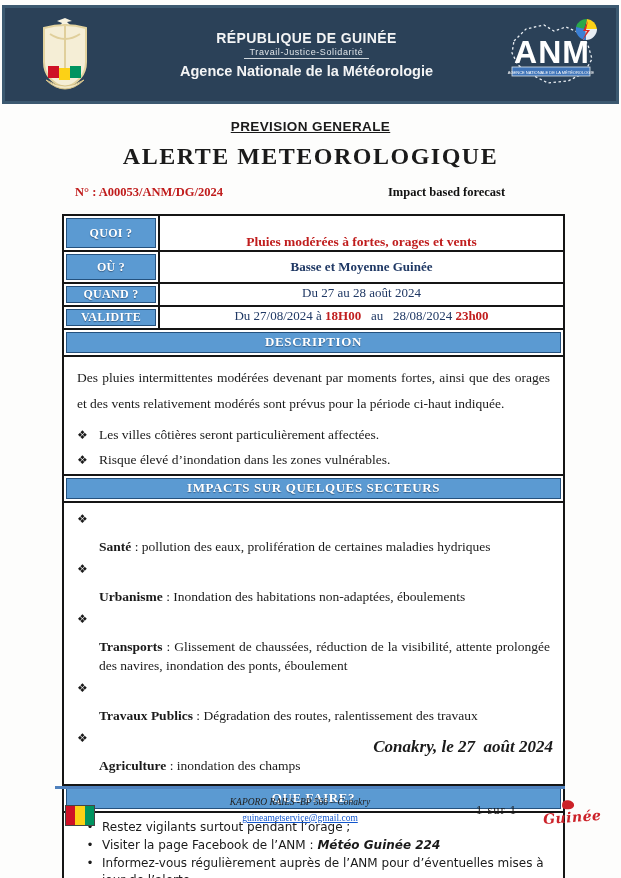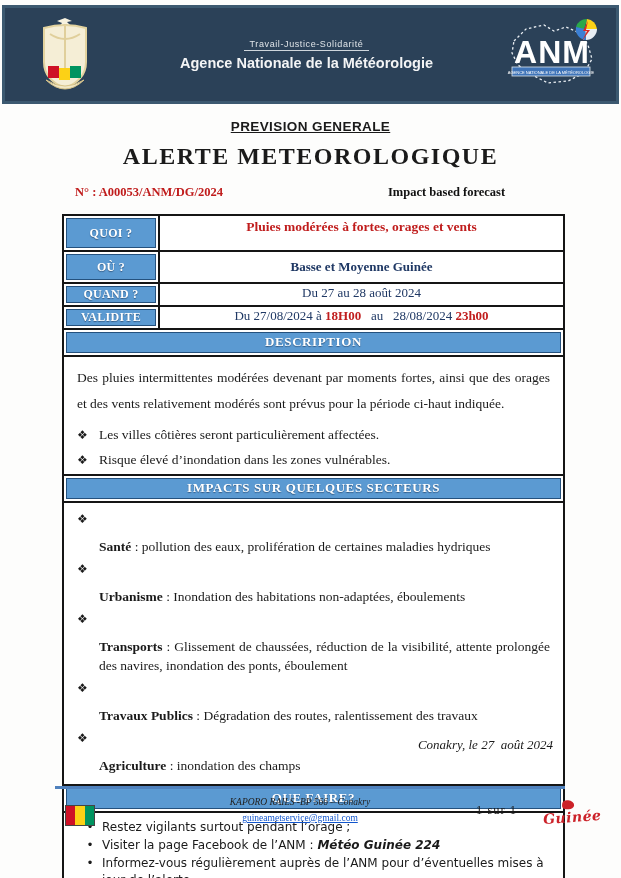--- a/index.html
+++ b/index.html
@@ -55,21 +55,21 @@
     width:96px; border-right:2px solid #151515; padding:2px; background:#fff;
     display:flex; align-items:stretch;
   }
   .label-inner {
     flex:1; background:#5b9ad2; border:1px solid #24517e;
     color:#fff; font-weight:bold; font-size:12px; letter-spacing:.3px;
     display:flex; align-items:center; justify-content:center;
     text-shadow:0 1px 1px rgba(20,40,70,.55);
   }
   .t-value { flex:1; text-align:center; font-size:13px; }
-  .v-quoi { padding-top:3px; height:34px; color:#c01d1d; font-weight:bold; font-size:13.5px; }
+  .v-quoi { padding-top:18px; height:34px; color:#c01d1d; font-weight:bold; font-size:13.5px; }
   .v-ou { height:30px; color:#1f3864; font-weight:bold; display:flex; align-items:center; justify-content:center; }
   .v-quand { height:17px; color:#1f3864; line-height:17px; }
   .v-validite { height:17px; color:#1f3864; line-height:17px; white-space:pre-wrap;text-align:center; }
   .time-red { color:#c01d1d; font-weight:bold; }
 
   .band { padding:2px; background:#fff; border-bottom:2px solid #151515; }
   .band-inner {
     background:#5b9ad2; border:1px solid #24517e; color:#fff;
     font-weight:bold; font-size:13px; letter-spacing:.6px; text-align:center;
     padding:1px 0 2px; text-shadow:0 1px 1px rgba(20,40,70,.55);
@@ -86,21 +86,21 @@
   .impact-text.justify { text-align:justify; }
 
   .actions-body { padding:6px 12px 8px 14px; font-family:"DejaVu Sans", sans-serif; font-size:12px; }
   .action-item { display:flex; line-height:1.42; margin-bottom:1px; }
   .a-bullet { width:24px; flex:none; text-align:center; font-size:12px; }
   .action-bold { font-weight:bold; font-style:italic; }
 
   
   .dateline {
     position:absolute; top:737px; right:68px;
-    font-size:13px; font-weight:normal; font-style:italic; white-space:pre;
+    font-size:17px; font-weight:bold; font-style:italic; white-space:pre;
   }
   .footer-rule { position:absolute; top:786px; left:55px; width:510px; height:3px; background:#4f81bd; }
   .footer { position:absolute; top:795px; left:0; width:621px; height:60px; }
   .flag { position:absolute; left:65px; top:10px; width:30px; height:21px; border:1px solid #444; display:flex; }
   .flag div { flex:1; }
   .flag-red { background:#ce1126; } .flag-yellow { background:#fcd116; } .flag-green { background:#009460; }
   .footer-center { position:absolute; left:160px; top:2px; width:280px; text-align:center; }
   .footer-address { font-size:9.5px; font-style:italic; color:#222; }
   .footer-email { font-size:9.5px; color:#1155cc; text-decoration:underline; display:inline-block; margin-top:3px; }
   .page-count { position:absolute; left:476px; top:8px; font-size:12.5px; letter-spacing:1px; }
@@ -122,20 +122,21 @@
       <path d="M10 14 Q31 8 52 14 L52 48 Q52 66 31 74 Q10 66 10 48 Z" fill="#f5eed6" stroke="#e3d39f" stroke-width="2"></path>
       <path d="M31 12 L31 58" stroke="#e0cf9b" stroke-width="2"></path>
       <path d="M16 20 Q31 30 46 20" fill="none" stroke="#e0cf9b" stroke-width="2"></path>
       <rect x="14" y="52" width="11" height="12" fill="#ce1126"></rect>
       <rect x="25" y="54" width="11" height="12" fill="#fcd116"></rect>
       <rect x="36" y="52" width="11" height="12" fill="#009460"></rect>
       <path d="M12 66 Q31 78 50 66 Q31 84 12 66 Z" fill="#f0e6c4" stroke="#d8c489" stroke-width="1"></path>
     </svg>
   </div>
   <div class="head-center">
+    <div class="head-republic">RÉPUBLIQUE DE GUINÉE</div>
     <div class="head-motto">Travail-Justice-Solidarité</div>
     <div class="head-agency">Agence Nationale de la Météorologie</div>
   </div>
   <div class="anm-wrap">
     <svg width="112" height="88" viewBox="0 0 112 88">
       <path d="M18 30 L30 18 L48 14 L58 20 L70 16 L84 22 L92 34 L96 48 L88 62 L72 70 L52 72 L36 64 L22 54 L16 42 Z" fill="none" stroke="#e8edf2" stroke-width="1.3" stroke-dasharray="2.5 2.5"></path>
       <g transform="translate(80,16)">
         <path d="M0 0 A11 11 0 0 1 11 -8 L8 3 Z" fill="#2aa84a"></path>
         <path d="M11 -8 A11 11 0 0 1 21 2 L9 3 Z" fill="#fcd116"></path>
         <path d="M21 2 A11 11 0 0 1 10 13 L9 2 Z" fill="#e8eef4"></path>

